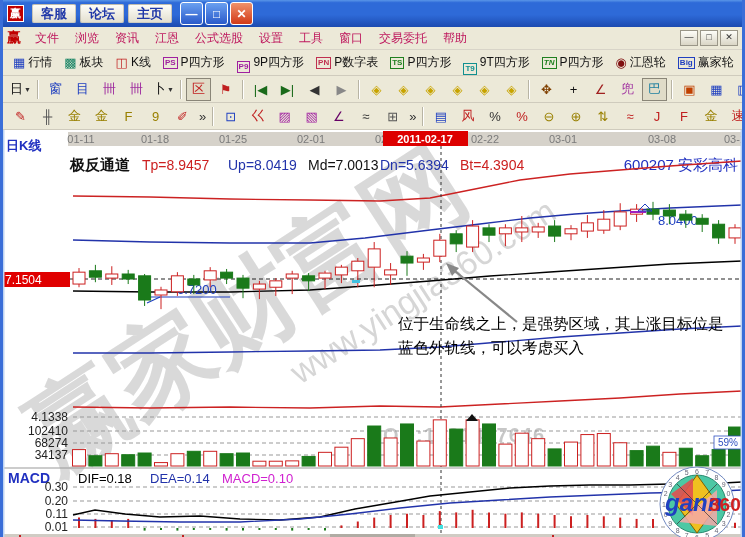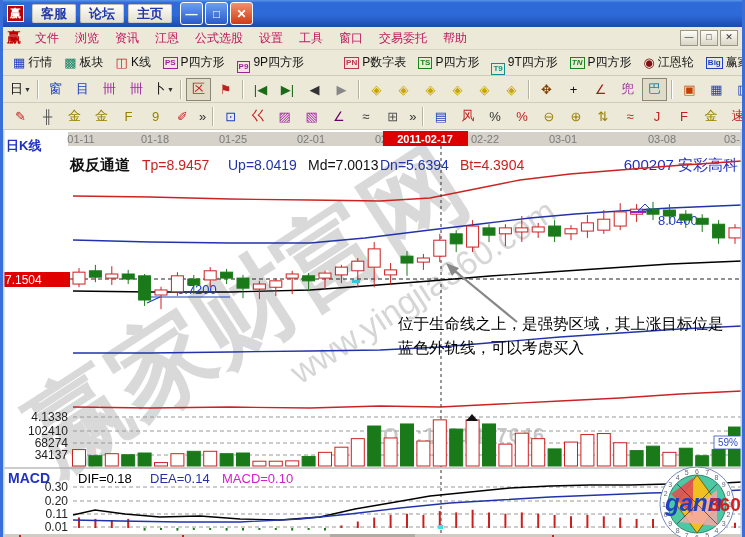--- a/index.html
+++ b/index.html
@@ -88,21 +88,21 @@
         </span>
         <span class="tool">
           <span class="badge" style="color: rgb(160, 32, 160);">PS</span>
           <span>P四方形</span>
         </span>
         <span class="tool">
           <span class="badge" style="color: rgb(160, 32, 160); margin-top: 8px;">P9</span>
           <span>9P四方形</span>
         </span>
         <span class="tool">
-          <span class="badge" style="color: rgb(192, 48, 80); margin-left: 28px;">PN</span>
+          <span class="badge" style="color: rgb(192, 48, 80);">PN</span>
           <span>P数字表</span>
         </span>
         <span class="tool">
           <span class="badge" style="color: rgb(32, 128, 32);">TS</span>
           <span>P四方形</span>
         </span>
         <span class="tool">
           <span class="badge" style="color: rgb(16, 144, 144); margin-top: 12px;">T9</span>
           <span>9T四方形</span>
         </span>

